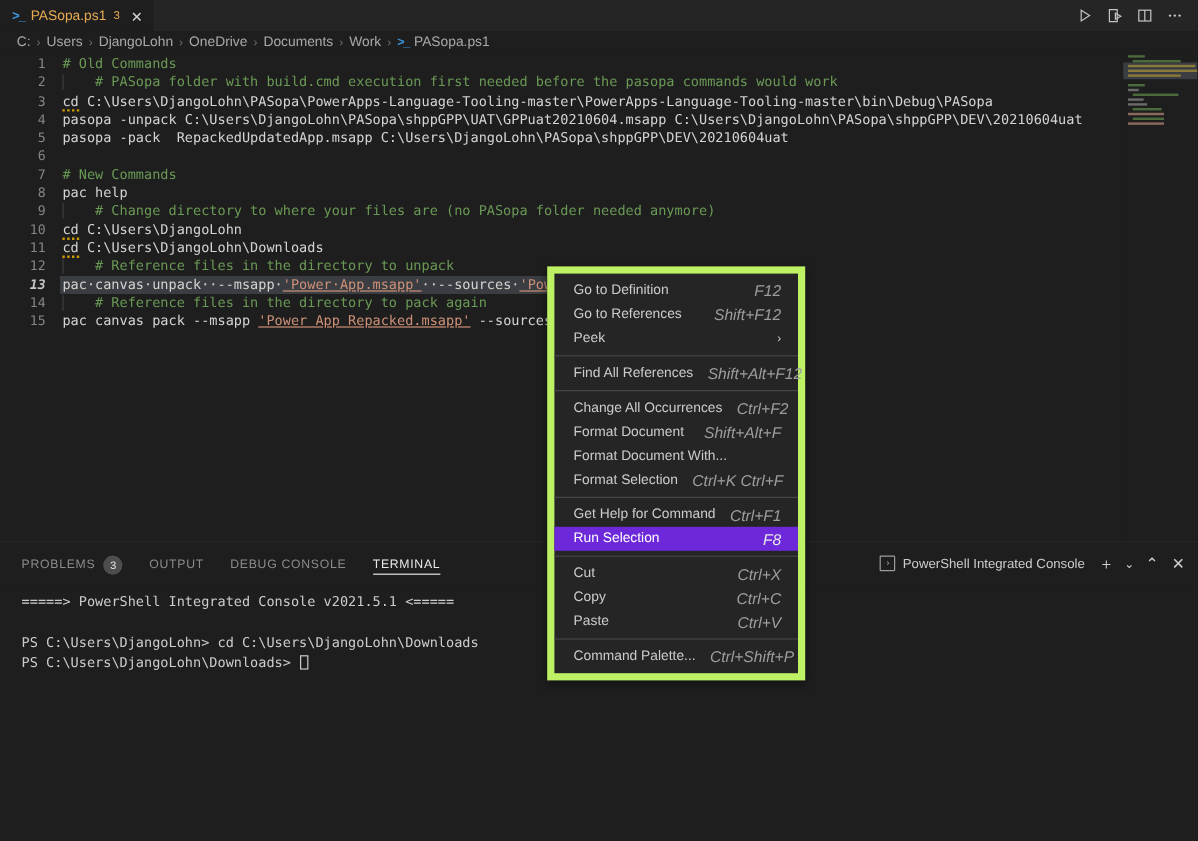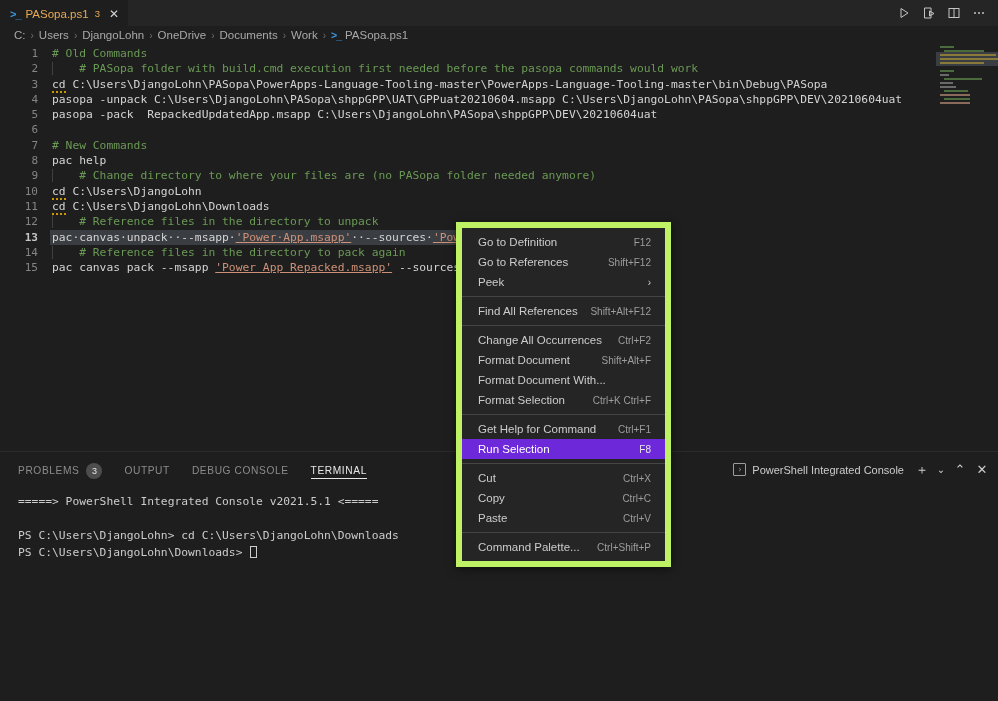--- a/index.html
+++ b/index.html
@@ -48,21 +48,21 @@
     position:absolute; left:0; top:44px; width:998px; height:407px;
     background:#1e1e1e; overflow:hidden;
   }
   .code-area{ position:absolute; left:0; top:2px; width:940px; }
   .ln-row{ height:15.3px; line-height:15.3px; position:relative; white-space:pre;
            font-family:"DejaVu Sans Mono", monospace; font-size:11.3px; }
   .ln-num{
     position:absolute; left:0; width:38px; text-align:right;
     color:#858585; font-family:"DejaVu Sans Mono", monospace; font-size:11px;
   }
-  .ln-row.active .ln-num{ color:#c6c6c6; font-weight:bold; }
+  .ln-row.active .ln-num{ color:#c6c6c6; font-weight:bold;font-style:italic; }
   .ln-txt{ position:absolute; left:52px; color:#d4d4d4; white-space:pre; }
   .sel-bg{
     position:absolute; left:50px; top:0; height:15.3px; background:#3a3d41;
   }
   .cm{ color:#6a9955; }
   .kw{ color:#d4d4d4; }
   .str{ color:#ce9178;text-decoration:underline; }
   .squig{
     border-bottom:2px dotted #cc9900; padding-bottom:0px;
   }
@@ -131,21 +131,21 @@
     background:#252526; border:6px solid #bef264;
     box-shadow:0 2px 8px rgba(0,0,0,0.55);
     padding:4px 0; z-index:50;
   }
   .ctxitem{
     display:flex; align-items:center; height:20px; padding:0 14px 0 16px;
     font-size:11.5px; color:#cccccc; position:relative;
   }
   .ctxitem.selected{ background:#6d28d9; color:#ffffff; }
   .ctxlabel{ flex:1; white-space:nowrap; }
-  .ctxkey{ color:#9d9d9d; font-size:10px; margin-left:12px; white-space:nowrap;}
+  .ctxkey{ color:#9d9d9d; font-size:13px; margin-left:12px; white-space:nowrap;font-style:italic;}
   .ctxitem.selected .ctxkey{ color:#e7e7e7; }
   .ctxarrow{ color:#cccccc; font-size:10px; }
   .ctxsep{ height:1px; background:#454545; margin:4px 0; }
 </style>
 </head>
 <body>
 
 <div class="app">
 
   <div class="tabbar">

